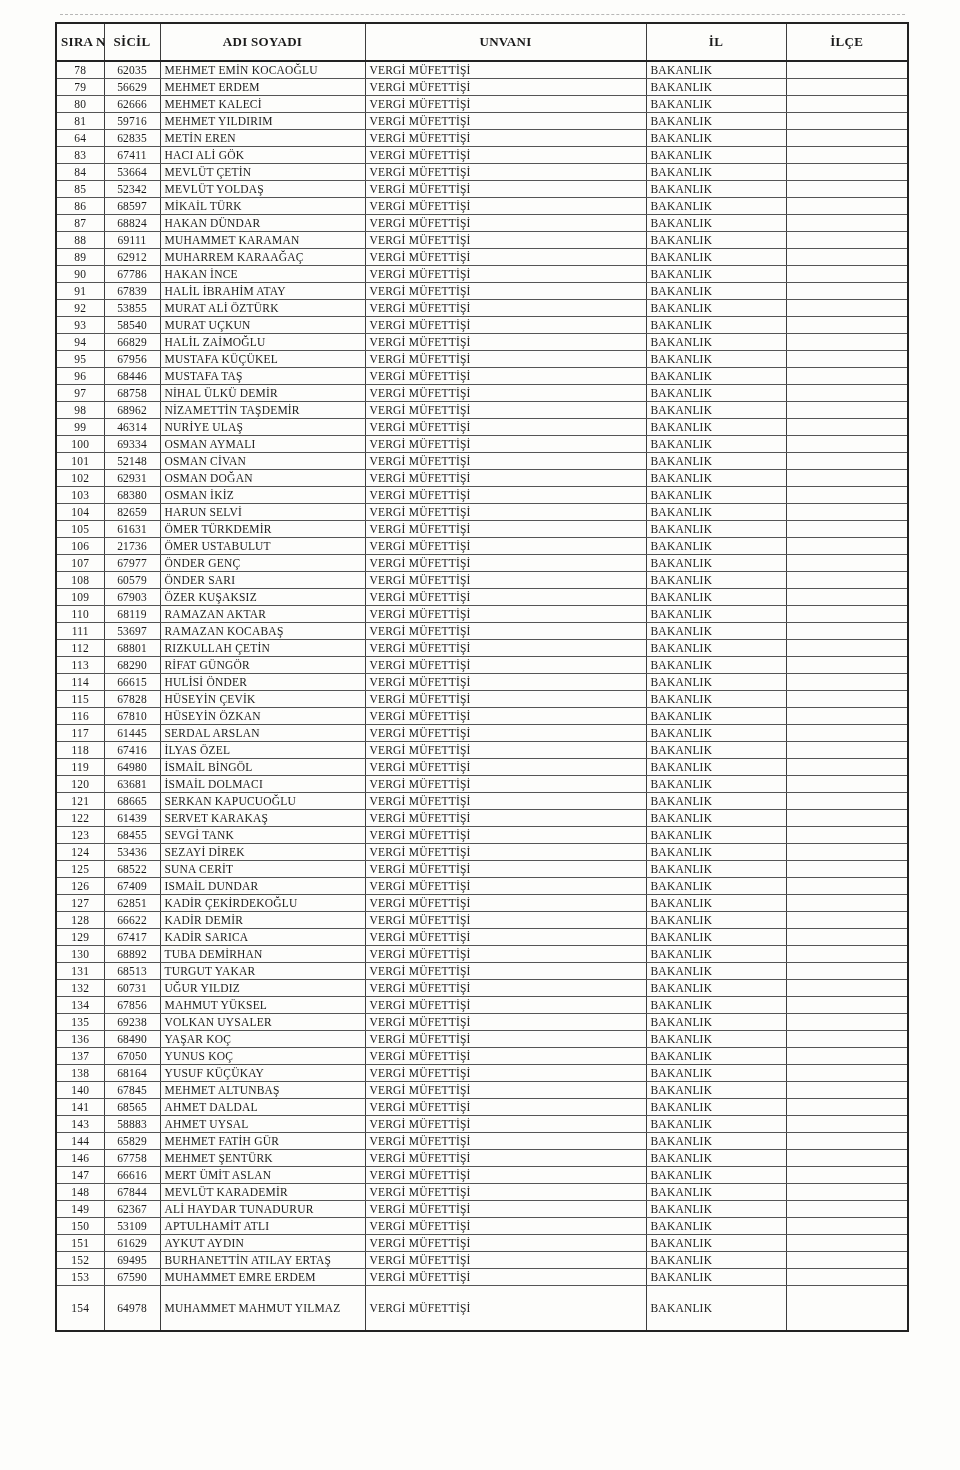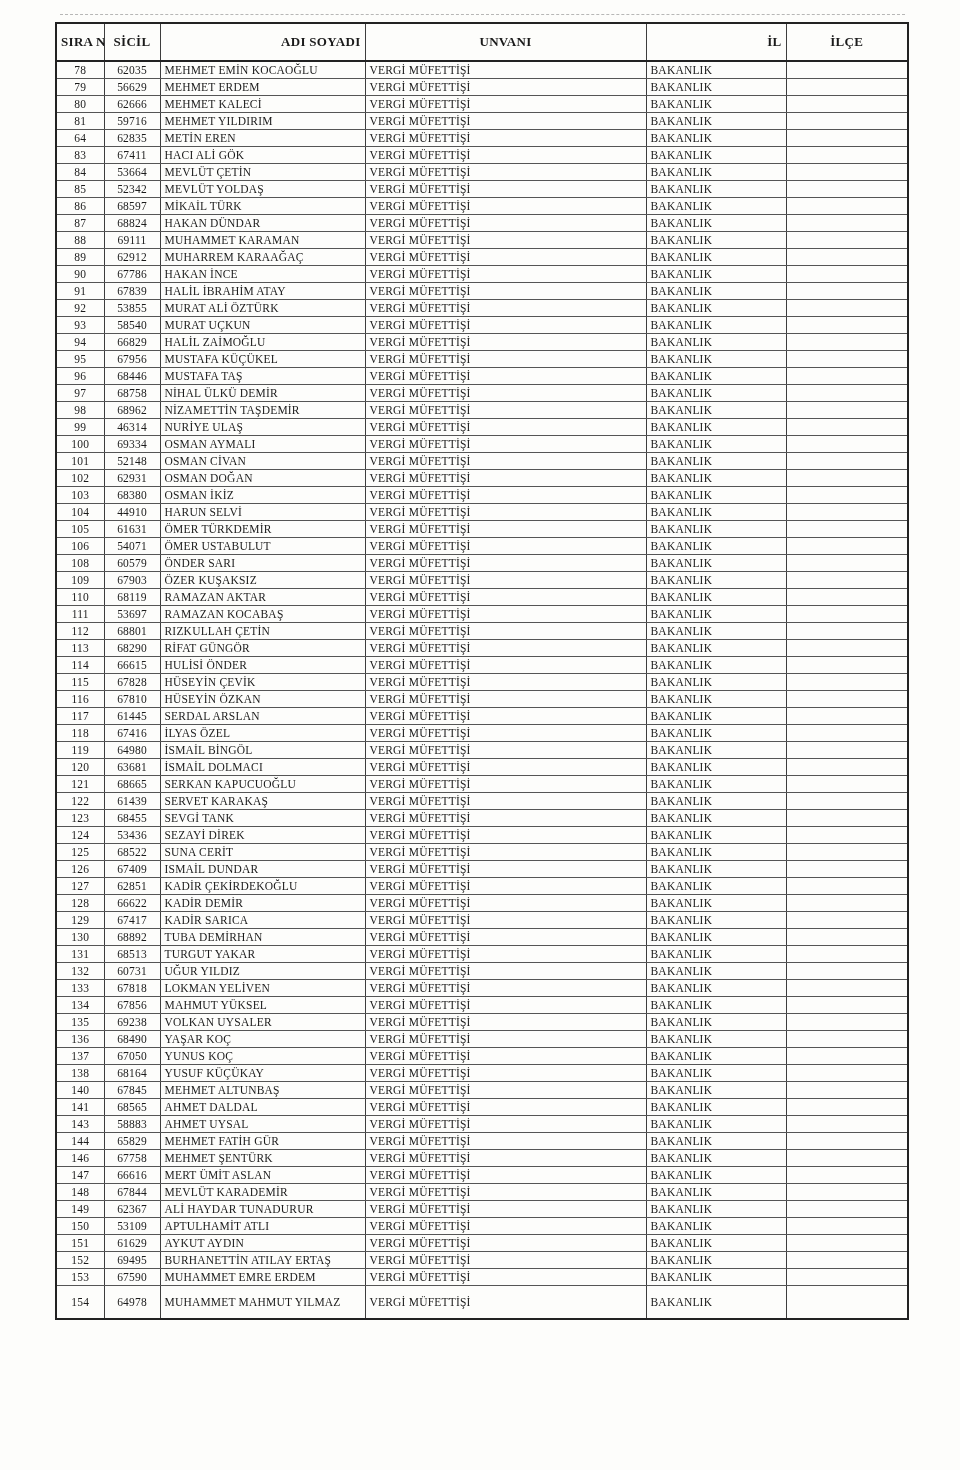--- a/index.html
+++ b/index.html
@@ -48,31 +48,31 @@
     line-height: 1.05;
     letter-spacing: .3px;
   }
   .doc-table td {
     font-size: 11.5px;
     height: 17px;
     letter-spacing: .2px;
     border-top: 1px solid #555;
     border-bottom: 1px solid #555;
   }
-  .doc-table tr.last-row td { height: 34px; }
+  .doc-table tr.last-row td { height: 46px; }
   
   .w0 { width: 48px; }
   .w1 { width: 56px; }
   .w2 { width: 205px; }
   .w3 { width: 281px; }
   .w4 { width: 140px; }
   .w5 { width: 122px; }
   
   .th-center { text-align: center; }
-  .th-left   { text-align: right; }
+  .th-left   { text-align: center; }
   td.col-0, td.col-1 { text-align: center; }
   td.col-2, td.col-3, td.col-4, td.col-5 { text-align: left; }
 </style>
 </head>
 <body>
 
 <div class="page">
   <div class="scan-artifact"></div>
 
   <table class="doc-table">
@@ -298,38 +298,46 @@
         <tr>
           <td class="col-0">103</td>
           <td class="col-1">68380</td>
           <td class="col-2">OSMAN İKİZ</td>
           <td class="col-3">VERGİ MÜFETTİŞİ</td>
           <td class="col-4">BAKANLIK</td>
           <td class="col-5"></td>
         </tr>
         <tr>
           <td class="col-0">104</td>
-          <td class="col-1">44910</td>
+          <td class="col-1">82659</td>
           <td class="col-2">HARUN SELVİ</td>
           <td class="col-3">VERGİ MÜFETTİŞİ</td>
           <td class="col-4">BAKANLIK</td>
           <td class="col-5"></td>
         </tr>
         <tr>
           <td class="col-0">105</td>
           <td class="col-1">61631</td>
           <td class="col-2">ÖMER TÜRKDEMİR</td>
           <td class="col-3">VERGİ MÜFETTİŞİ</td>
           <td class="col-4">BAKANLIK</td>
           <td class="col-5"></td>
         </tr>
         <tr>
           <td class="col-0">106</td>
-          <td class="col-1">54071</td>
+          <td class="col-1">21736</td>
           <td class="col-2">ÖMER USTABULUT</td>
+          <td class="col-3">VERGİ MÜFETTİŞİ</td>
+          <td class="col-4">BAKANLIK</td>
+          <td class="col-5"></td>
+        </tr>
+        <tr>
+          <td class="col-0">107</td>
+          <td class="col-1">67977</td>
+          <td class="col-2">ÖNDER GENÇ</td>
           <td class="col-3">VERGİ MÜFETTİŞİ</td>
           <td class="col-4">BAKANLIK</td>
           <td class="col-5"></td>
         </tr>
         <tr>
           <td class="col-0">108</td>
           <td class="col-1">60579</td>
           <td class="col-2">ÖNDER SARI</td>
           <td class="col-3">VERGİ MÜFETTİŞİ</td>
           <td class="col-4">BAKANLIK</td>
@@ -516,28 +524,20 @@
           <td class="col-1">68513</td>
           <td class="col-2">TURGUT YAKAR</td>
           <td class="col-3">VERGİ MÜFETTİŞİ</td>
           <td class="col-4">BAKANLIK</td>
           <td class="col-5"></td>
         </tr>
         <tr>
           <td class="col-0">132</td>
           <td class="col-1">60731</td>
           <td class="col-2">UĞUR YILDIZ</td>
-          <td class="col-3">VERGİ MÜFETTİŞİ</td>
-          <td class="col-4">BAKANLIK</td>
-          <td class="col-5"></td>
-        </tr>
-        <tr>
-          <td class="col-0">133</td>
-          <td class="col-1">67818</td>
-          <td class="col-2">LOKMAN YELİVEN</td>
           <td class="col-3">VERGİ MÜFETTİŞİ</td>
           <td class="col-4">BAKANLIK</td>
           <td class="col-5"></td>
         </tr>
         <tr>
           <td class="col-0">134</td>
           <td class="col-1">67856</td>
           <td class="col-2">MAHMUT YÜKSEL</td>
           <td class="col-3">VERGİ MÜFETTİŞİ</td>
           <td class="col-4">BAKANLIK</td>

